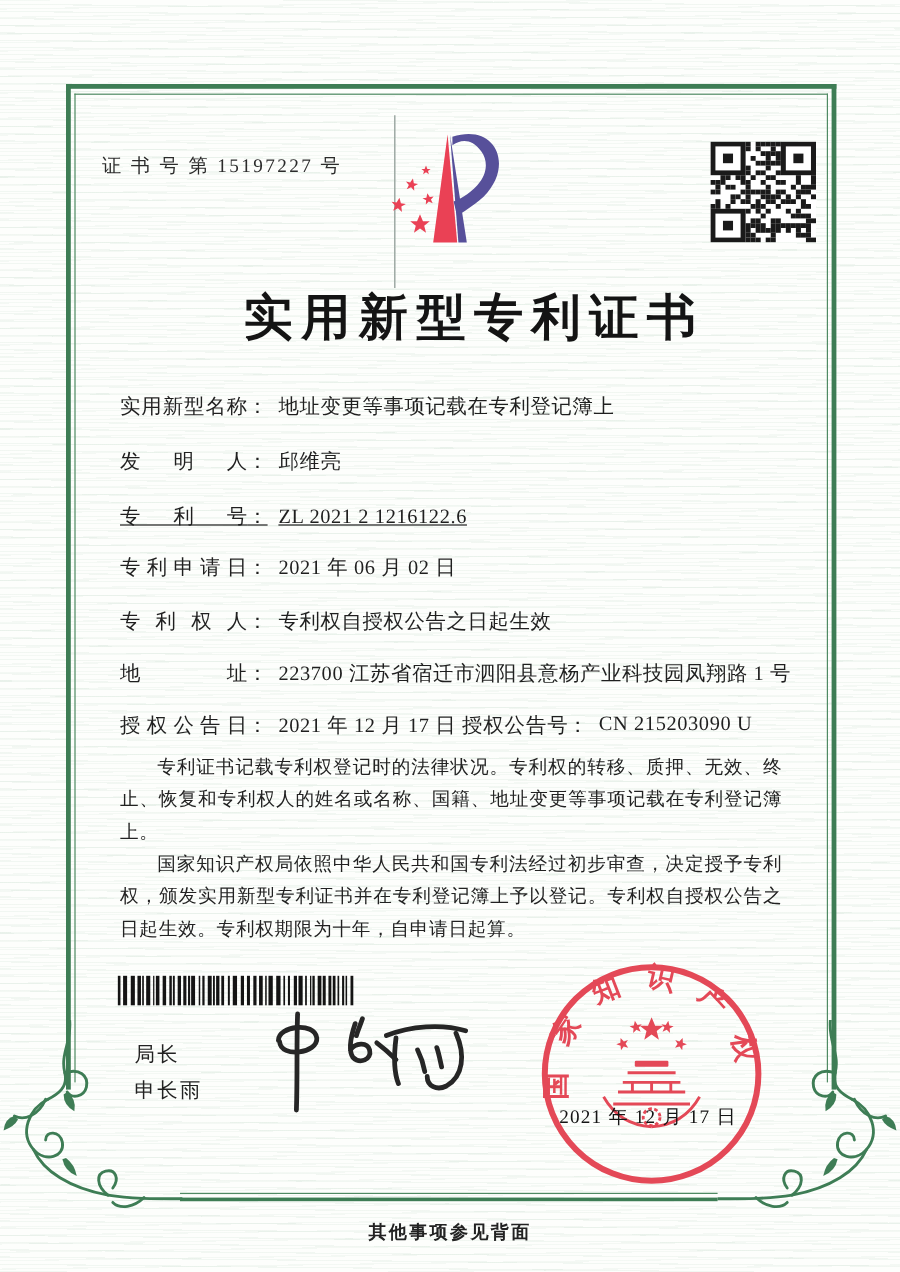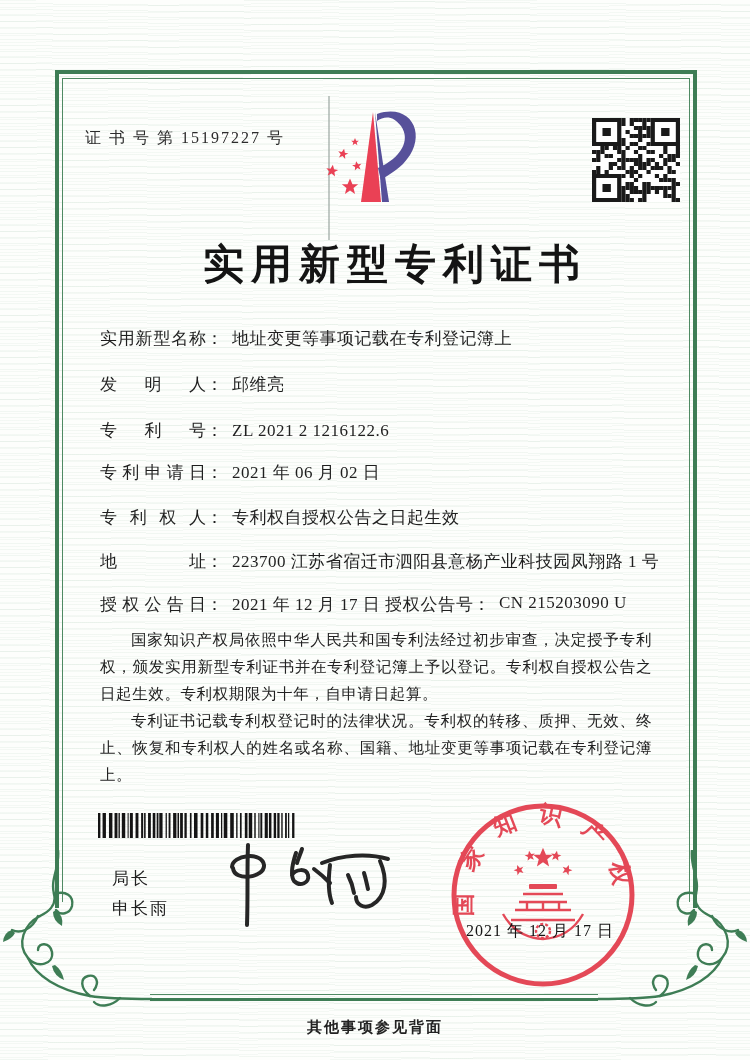--- a/index.html
+++ b/index.html
@@ -267,21 +267,21 @@
   <div class="field-row" style="top:327px;">
     <span class="flabel">实用新型名称</span>
       <span class="fcolon">：</span>
     <span class="fvalue">地址变更等事项记载在专利登记簿上</span>
   </div>
   <div class="field-row" style="top:373px;">
     <span class="flabel">发明人</span>
       <span class="fcolon">：</span>
     <span class="fvalue">邱维亮</span>
   </div>
-  <div class="field-row" style="top:419px;">
+  <div class="field-row" style="top:419px;text-decoration:underline;">
     <span class="flabel">专利号</span>
       <span class="fcolon">：</span>
     <span class="fvalue">ZL 2021 2 1216122.6</span>
   </div>
   <div class="field-row" style="top:461px;">
     <span class="flabel">专利申请日</span>
       <span class="fcolon">：</span>
     <span class="fvalue">2021 年 06 月 02 日</span>
   </div>
   <div class="field-row" style="top:506px;">
@@ -299,22 +299,22 @@
       <span class="fcolon">：</span>
     <span class="fvalue">2021 年 12 月 17 日</span>
     <span class="pair2">
       <span class="flabel">授权公告号</span>
         <span class="fcolon">：</span>
       <span class="fvalue">CN 215203090 U</span>
     </span>
   </div>
 
   <div class="abs legal">
+    <p>专利证书记载专利权登记时的法律状况。专利权的转移、质押、无效、终止、恢复和专利权人的姓名或名称、国籍、地址变更等事项记载在专利登记簿上。</p>
     <p>国家知识产权局依照中华人民共和国专利法经过初步审查，决定授予专利权，颁发实用新型专利证书并在专利登记簿上予以登记。专利权自授权公告之日起生效。专利权期限为十年，自申请日起算。</p>
-    <p>专利证书记载专利权登记时的法律状况。专利权的转移、质押、无效、终止、恢复和专利权人的姓名或名称、国籍、地址变更等事项记载在专利登记簿上。</p>
   </div>
 
   <svg class="abs" style="left:98px;top:813px;" width="200" height="25" viewBox="0 0 200 25">
     <g id="barcode-bars" fill="#141414">
         <rect x="0.00" y="0" width="2.38" height="25"></rect>
         <rect x="4.57" y="0" width="3.36" height="25"></rect>
         <rect x="10.97" y="0" width="3.42" height="25"></rect>
         <rect x="16.54" y="0" width="2.93" height="25"></rect>
         <rect x="20.48" y="0" width="1.39" height="25"></rect>
         <rect x="23.81" y="0" width="3.42" height="25"></rect>

